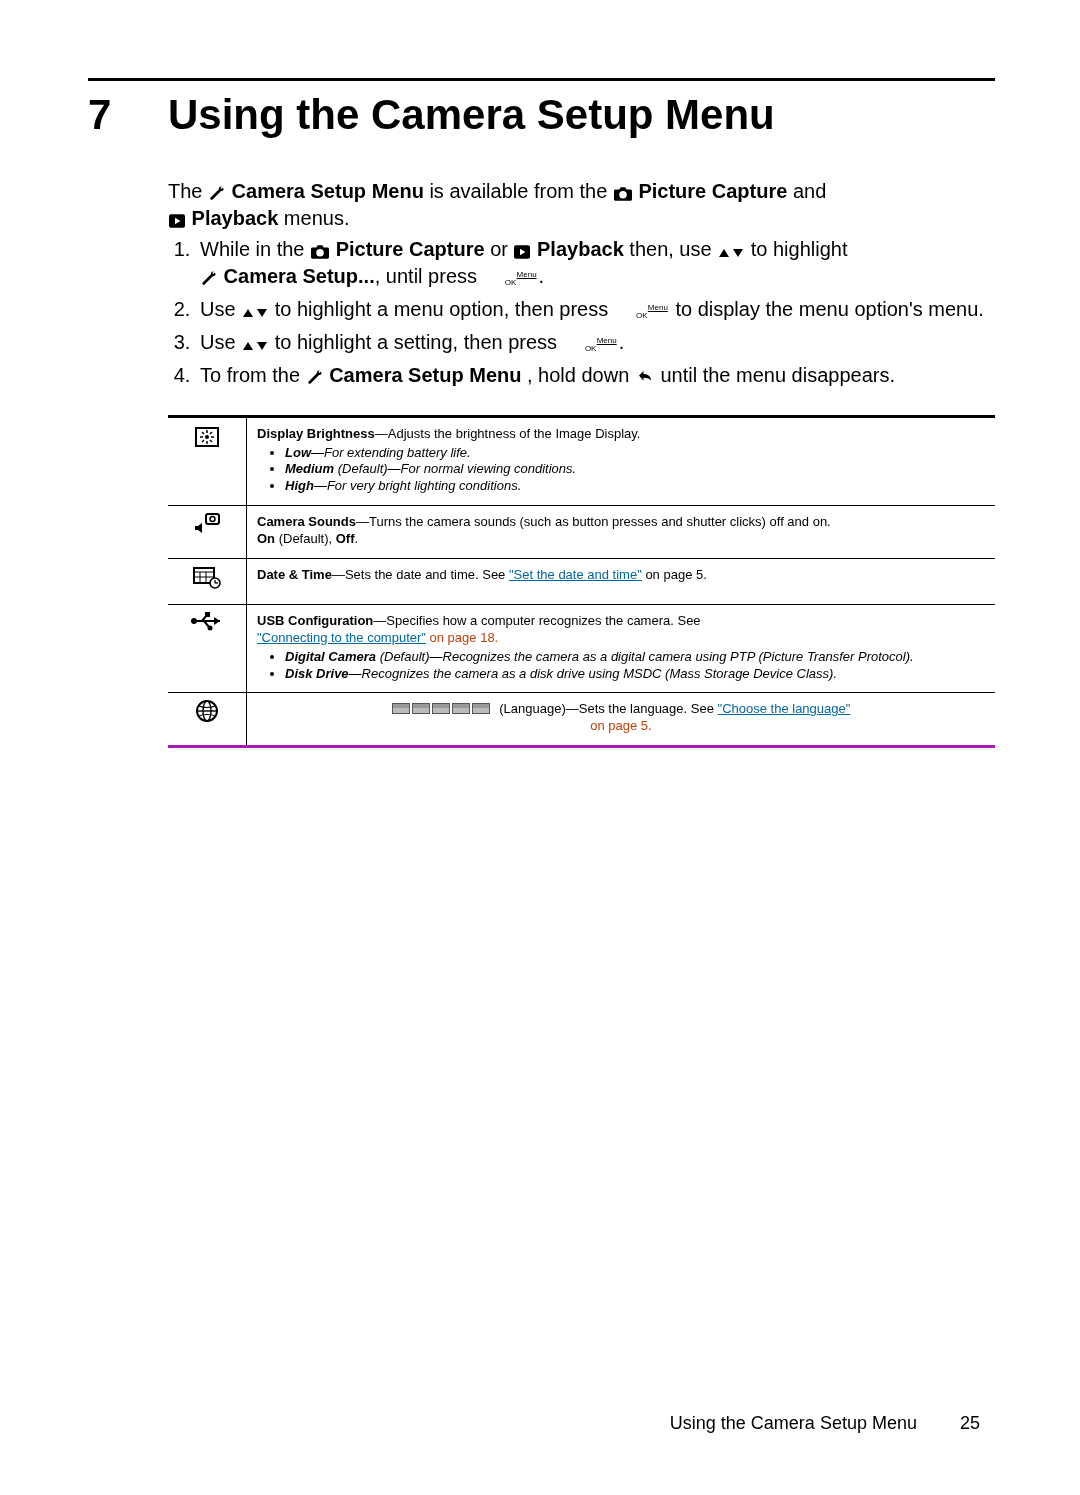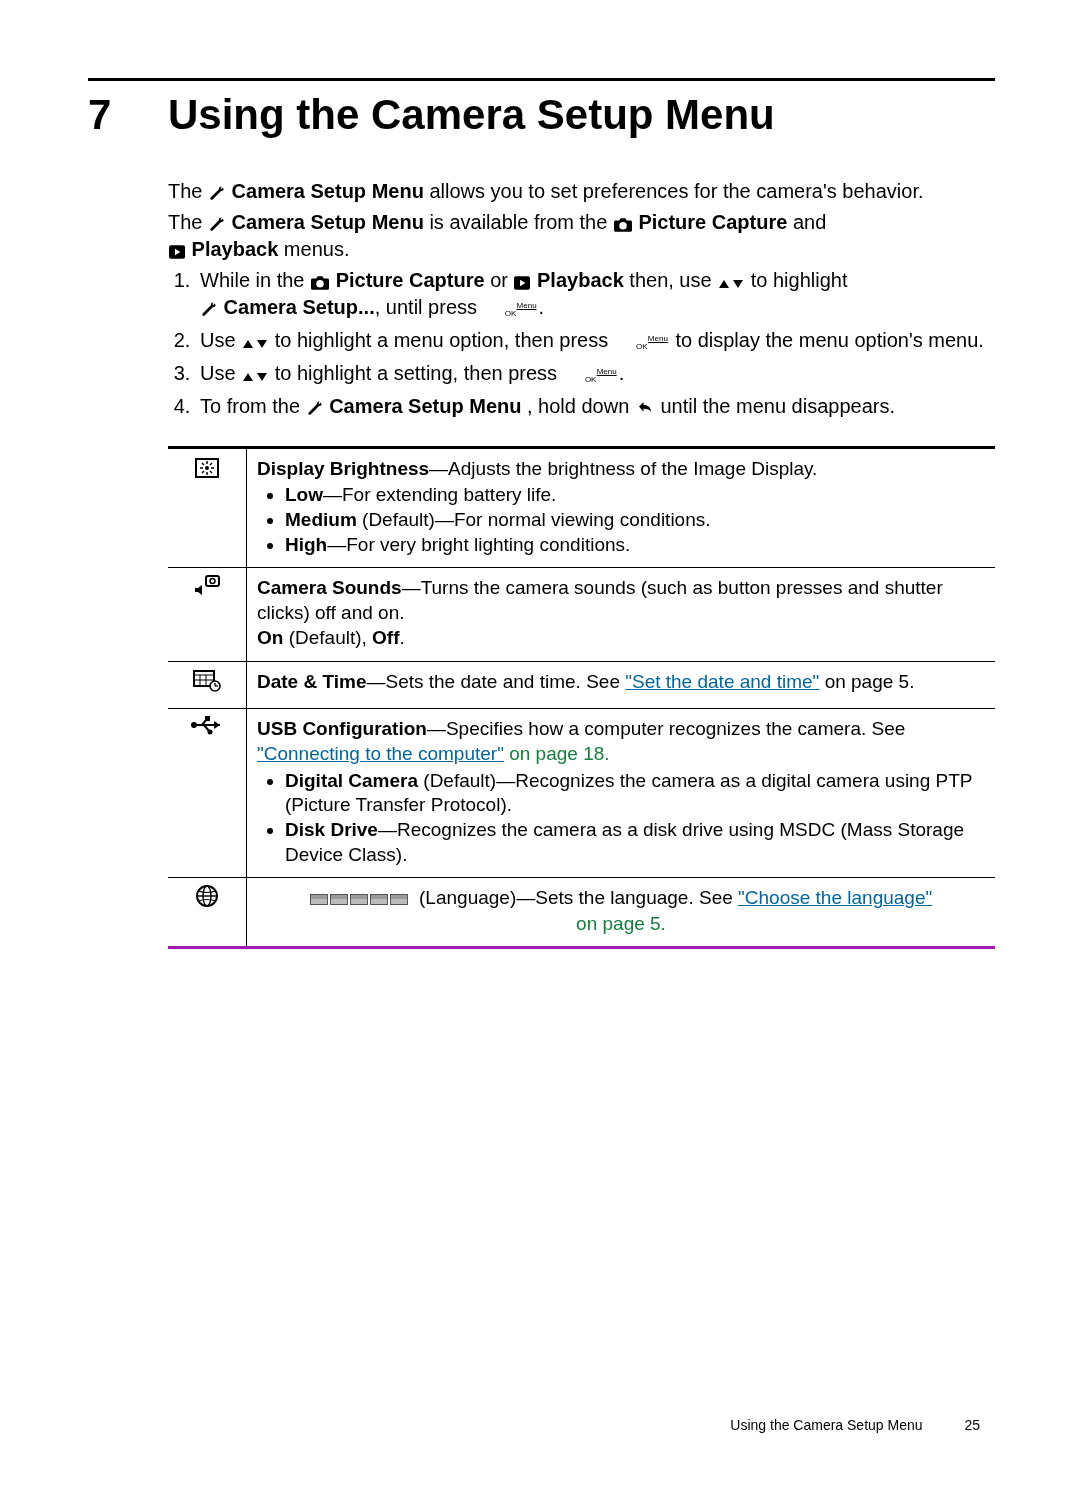--- a/index.html
+++ b/index.html
@@ -65,46 +65,47 @@
   }
   .settings-table {
     margin-top: 26px;
     border-collapse: collapse;
     width: 100%;
   }
   .settings-table td {
     border: 1px solid #000;
     vertical-align: top;
     padding: 8px 10px 10px 10px;
-    font-size: 19px;
+    font-size: 13px;
     line-height: 1.3;
     margin-left: 11px;
   }
   .settings-table td.icon-cell {
     width: 58px;
     text-align: center;
     padding-top: 6px;
   }
   .settings-table tr:first-child td { border-top: 3px solid #000; }
   .settings-table tr:last-child td { border-bottom: 3px solid #a21caf; text-align: center; }
   .settings-table td.icon-cell { border-left: none; }
   .settings-table td.desc-cell { border-right: none; }
   .settings-table ul {
     margin: 2px 0 0 0;
     padding-left: 28px;
+    font-style: italic;
   }
   .settings-table ul li { margin: 0; }
   .bold { font-weight: bold; }
   .link {
     color: #0066a0;
     text-decoration: underline;
     cursor: pointer;
   }
   .link-plain {
-    color: #15803d;
+    color: #c2410c;
     cursor: pointer;
   }
   .menu-ok-stack {
     display: inline-block;
     vertical-align: -2px;
     font-family: Arial, sans-serif;
     font-size: 8px;
     line-height: 8px;
     text-align: center;
     margin: 0 2px;
@@ -121,47 +122,39 @@
     height: 11px;
     margin-right: 2px;
     background: linear-gradient(to bottom, #999 50%, #bbb 50%);
     border: 1px solid #555;
     box-sizing: border-box;
   }
   .footer {
     position: absolute;
     bottom: 60px;
     right: 100px;
-    font-size: 14px;
+    font-size: 18px;
     margin-top: 6px;
   }
   .footer .pnum { display:inline-block; margin-left: 38px; }
 </style>
 </head>
 <body>
 
 <div class="page">
 
   <hr class="h-rule-thick">
 
   <div class="chapter-row">
     <div class="chapter-number">7</div>
     <div class="chapter-title">Using the Camera Setup Menu</div>
   </div>
 
   <div class="body">
 
-    <p>
-      <span>The </span>
-      <span class="inline-icon"><svg width="16" height="16" viewBox="0 0 24 24">
-            <path d="M22 6c0 1.7-1.3 3-3 3-.3 0-.6 0-.9-.1L5.4 21.6c-.8.8-2 .8-2.8 0s-.8-2 0-2.8L15.1 6.1c-.1-.3-.1-.6-.1-.9 0-1.7 1.3-3 3-3 .4 0 .8.1 1.1.2l-2 2 1.5 1.5 2-2c.2.3.4.7.4 1.1z" fill="#000"></path>
-          </svg></span>
-      <span class="bold">Camera Setup Menu</span>
-      <span> allows you to set preferences for the camera's behavior.</span>
-    </p>
 
     <p>
       <span>The </span>
       <span class="inline-icon"><svg width="16" height="16" viewBox="0 0 24 24">
             <path d="M22 6c0 1.7-1.3 3-3 3-.3 0-.6 0-.9-.1L5.4 21.6c-.8.8-2 .8-2.8 0s-.8-2 0-2.8L15.1 6.1c-.1-.3-.1-.6-.1-.9 0-1.7 1.3-3 3-3 .4 0 .8.1 1.1.2l-2 2 1.5 1.5 2-2c.2.3.4.7.4 1.1z" fill="#000"></path>
           </svg></span>
       <span class="bold">Camera Setup Menu</span>
       <span> is available from the </span>
       <span class="inline-icon"><svg width="18" height="14" viewBox="0 0 24 18">
             <path d="M9 0l-2 3H2C.9 3 0 3.9 0 5v11c0 1.1.9 2 2 2h20c1.1 0 2-.9 2-2V5c0-1.1-.9-2-2-2h-5l-2-3H9zm3 5a5 5 0 110 10 5 5 0 010-10z" fill="#000"></path>

